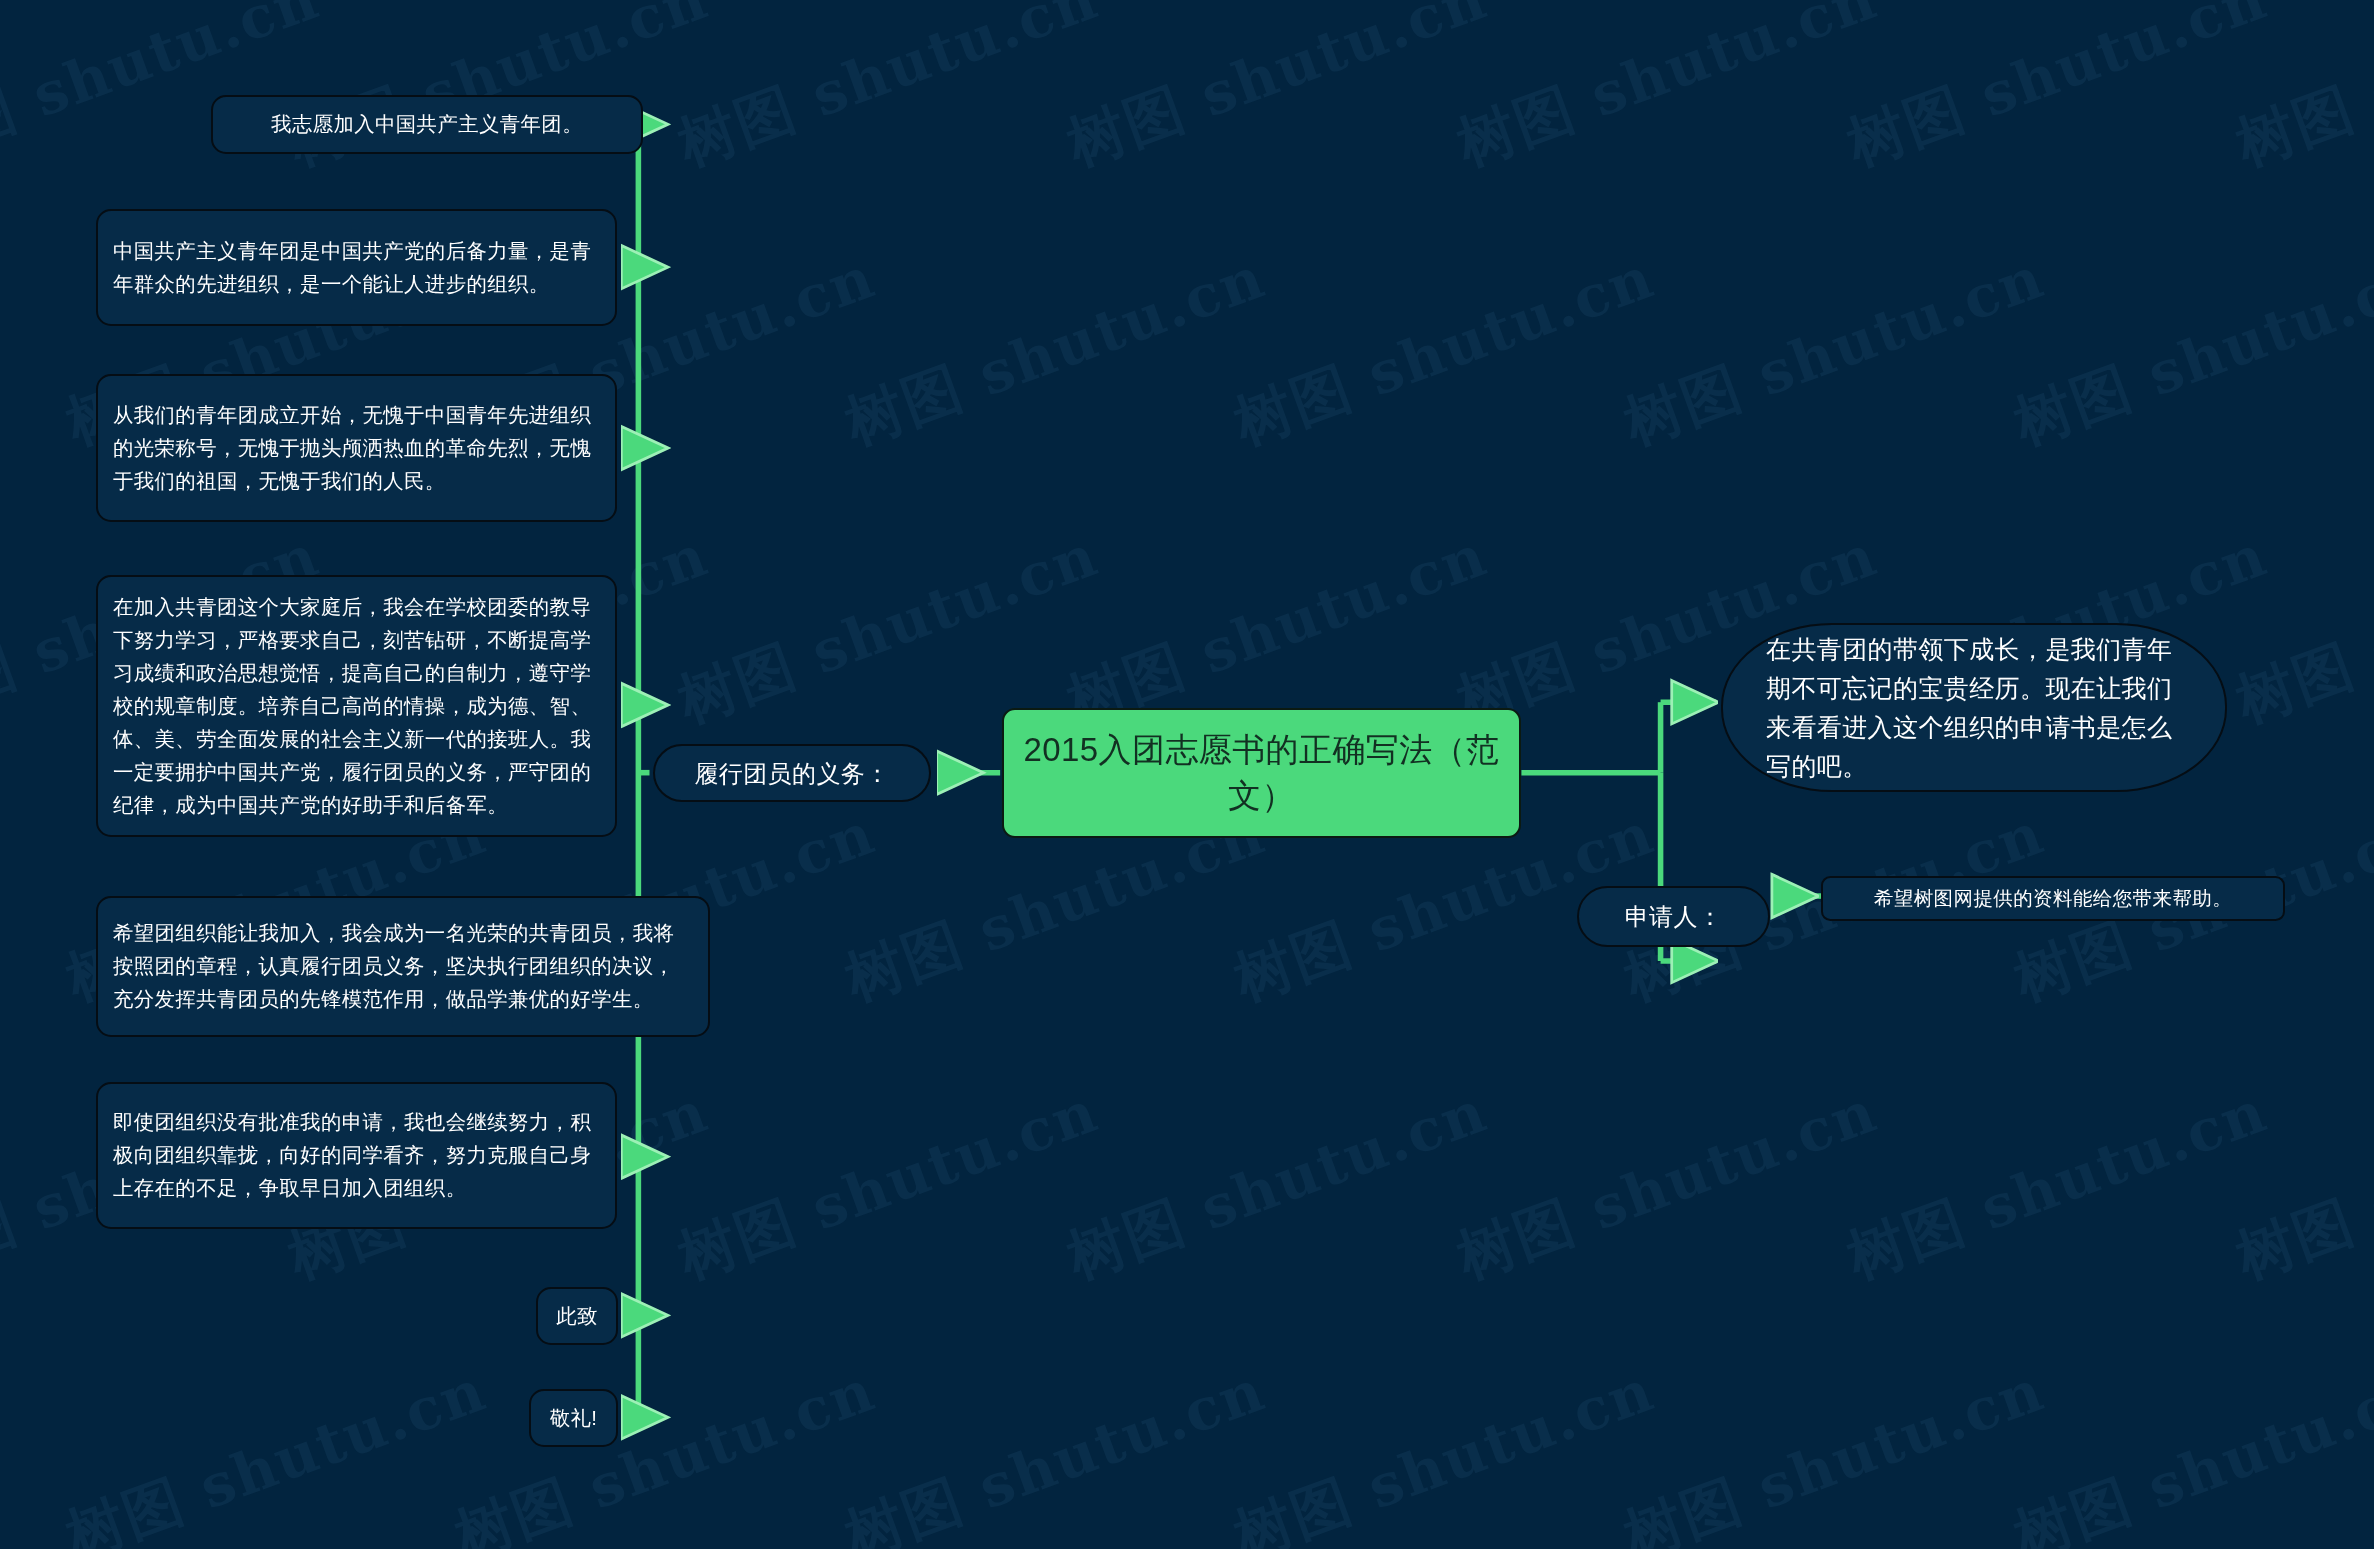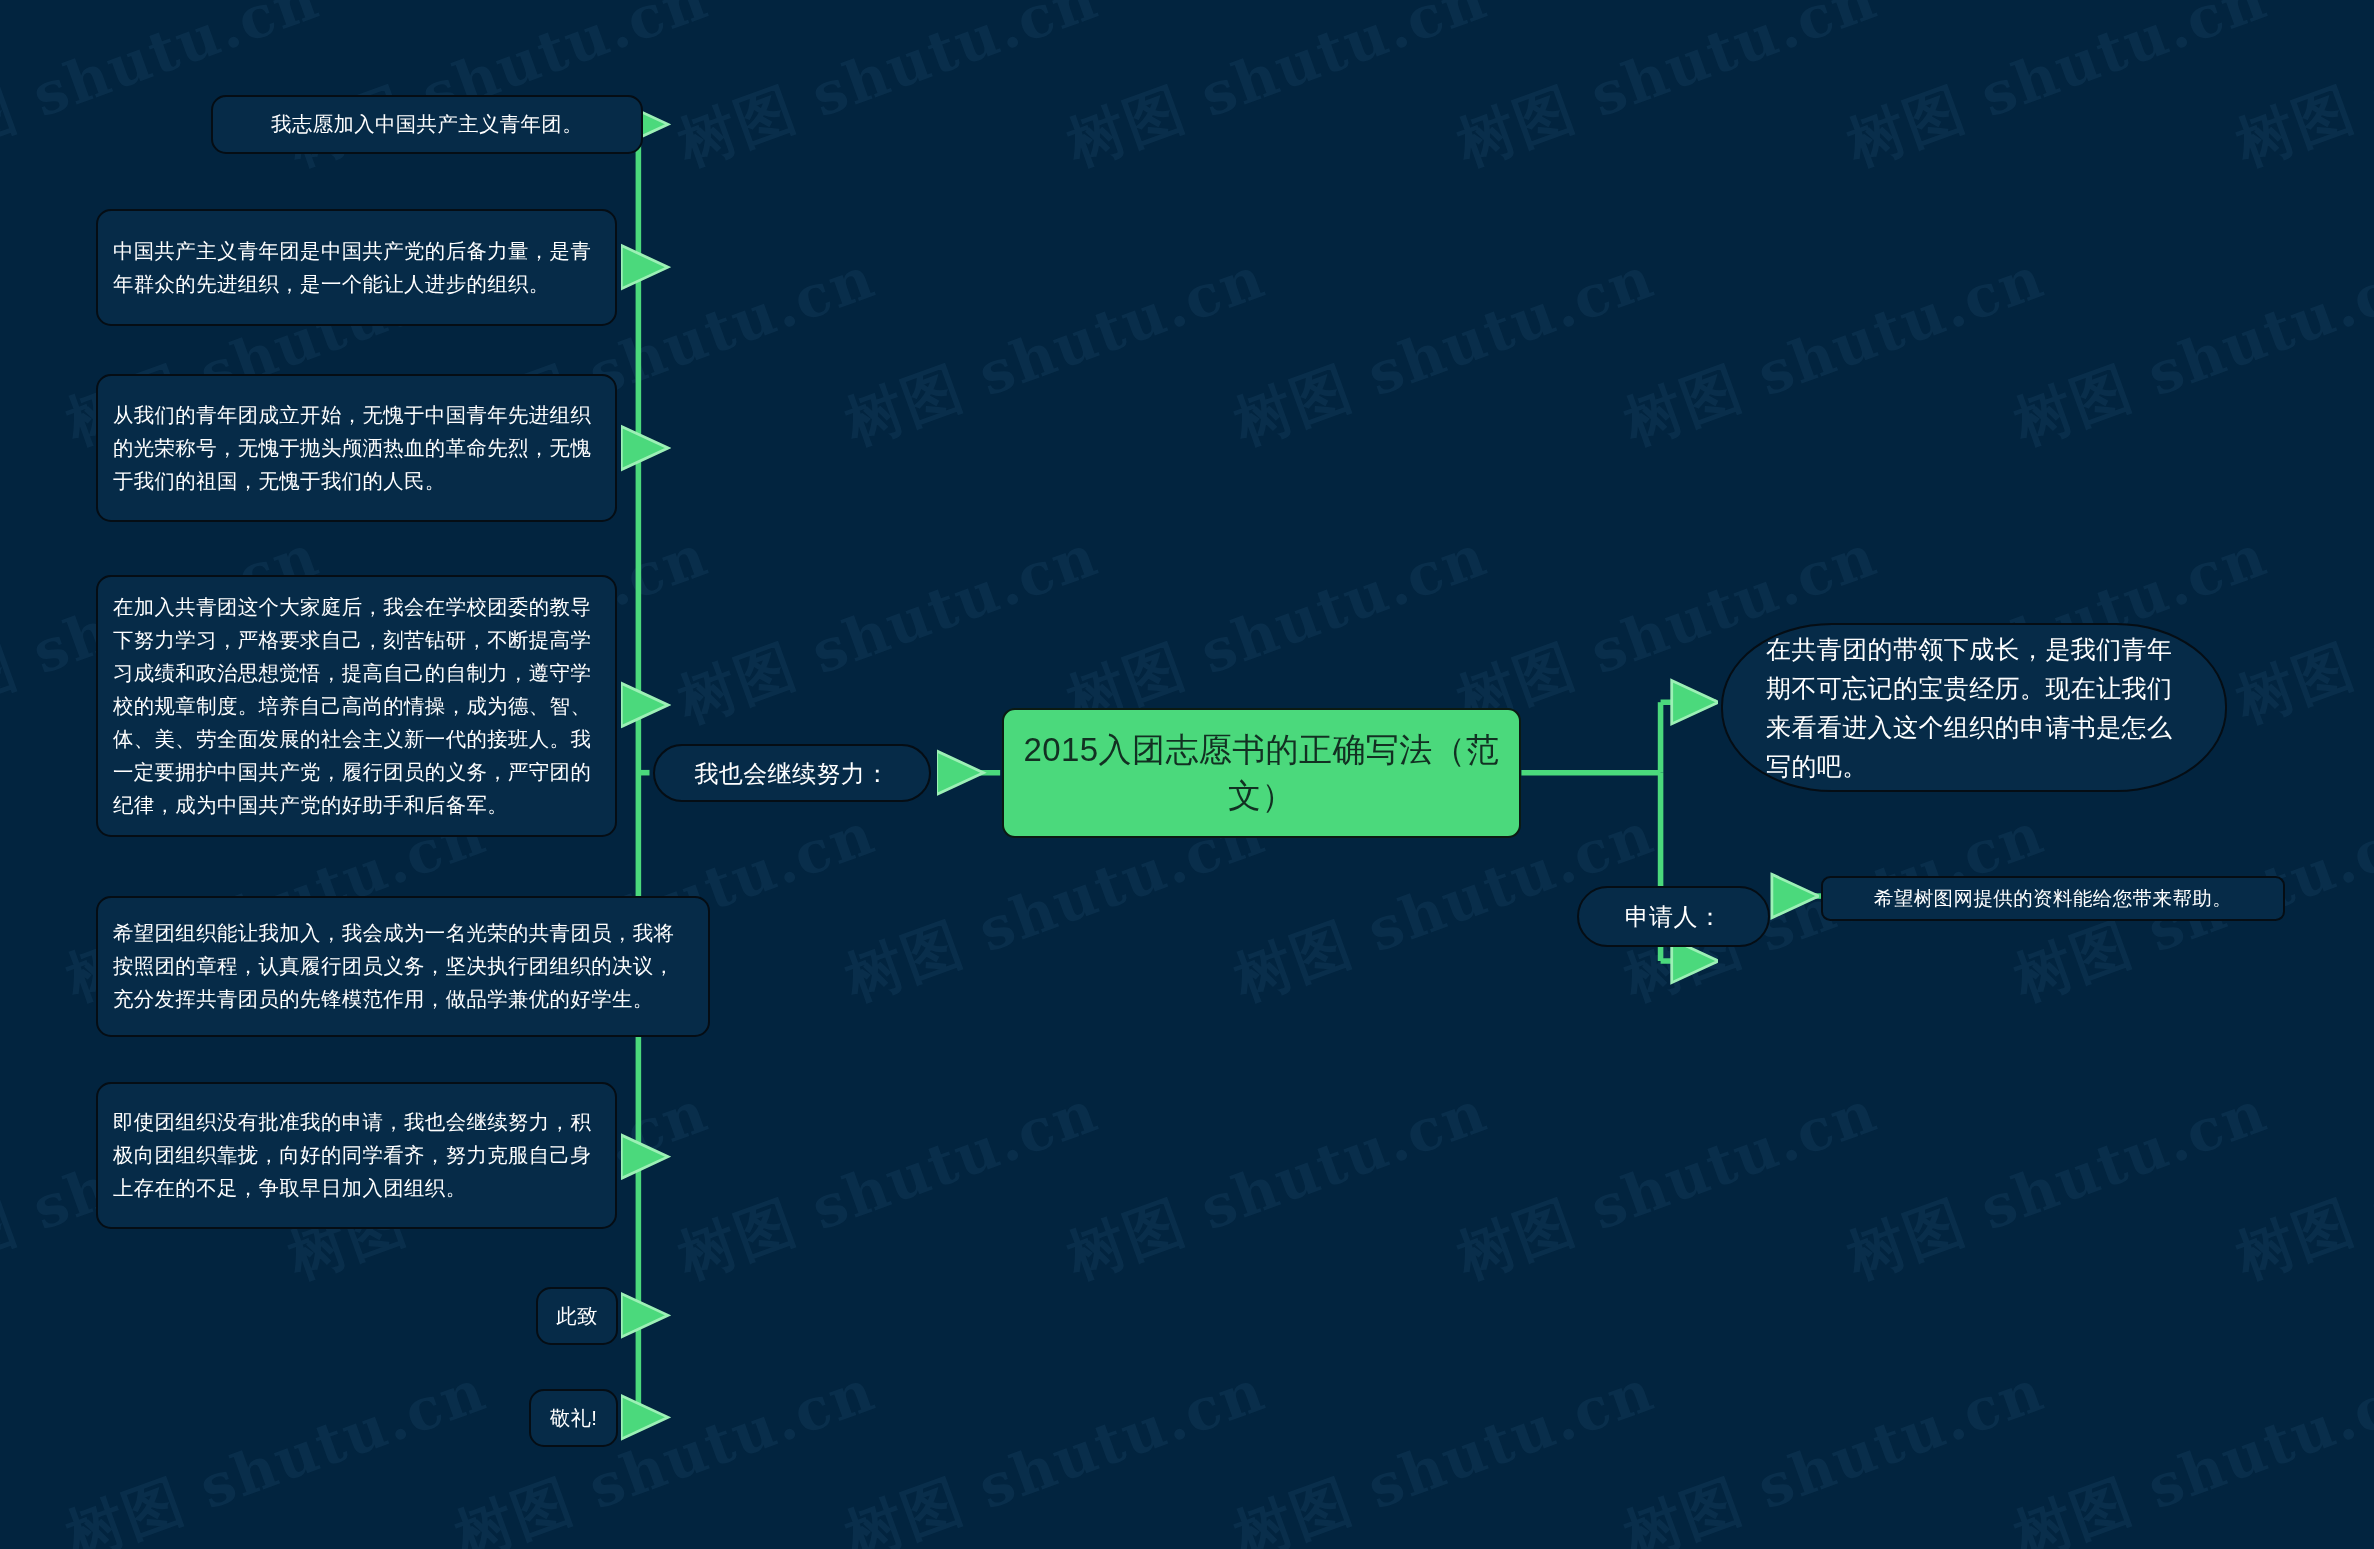--- a/index.html
+++ b/index.html
@@ -173,21 +173,21 @@
   <g stroke="#4bd97c" stroke-width="6" fill="none">
         <line x1="1912" y1="966" x2="1958" y2="966" marker-end="url(#arrowR)"></line>
       </g>
     </svg>
 
   <div class="node center" style="left:1002px; top:708px; width:519px; height:130px;">
     <span class="txt">2015入团志愿书的正确写法（范文）</span>
   </div>
 
   <div class="node pill centered-text" style="left:653px; top:744px; width:278px; height:58px; font-size:24px;">
-    <span class="txt">我也会继续努力：</span>
+    <span class="txt">履行团员的义务：</span>
   </div>
 
   <div class="node centered-text" style="left:211px; top:95px; width:432px; height:59px;">
     <span class="txt">我志愿加入中国共产主义青年团。</span>
   </div>
 
   <div class="node" style="left:96px; top:209px; width:521px; height:117px;">
     <span class="txt">中国共产主义青年团是中国共产党的后备力量，是青年群众的先进组织，是一个能让人进步的组织。</span>
   </div>
 

